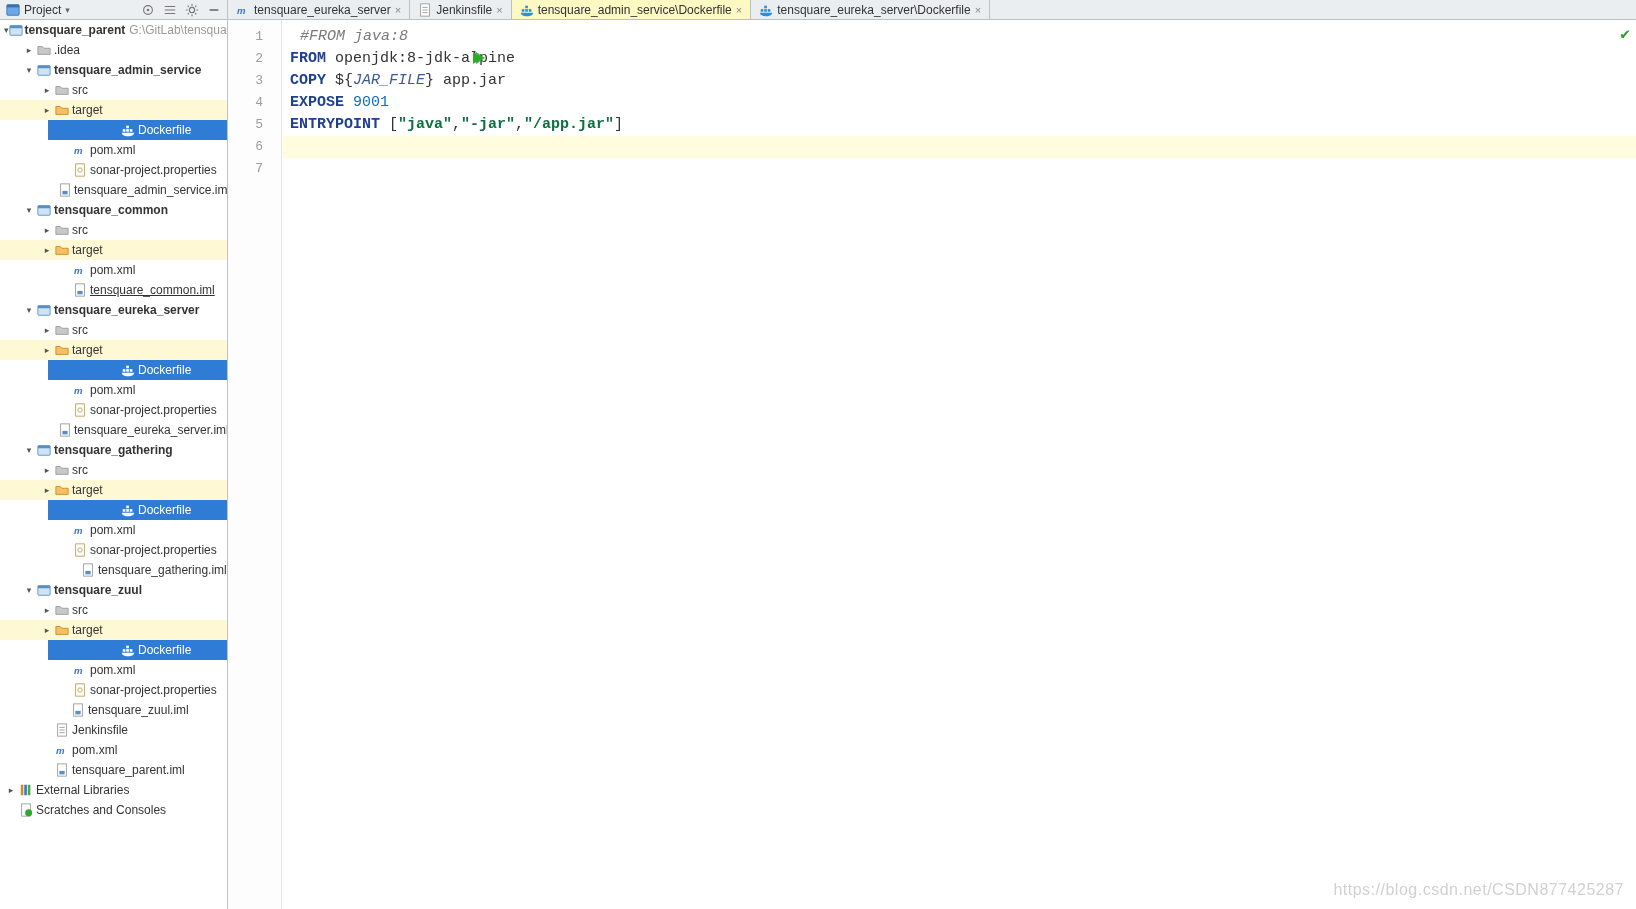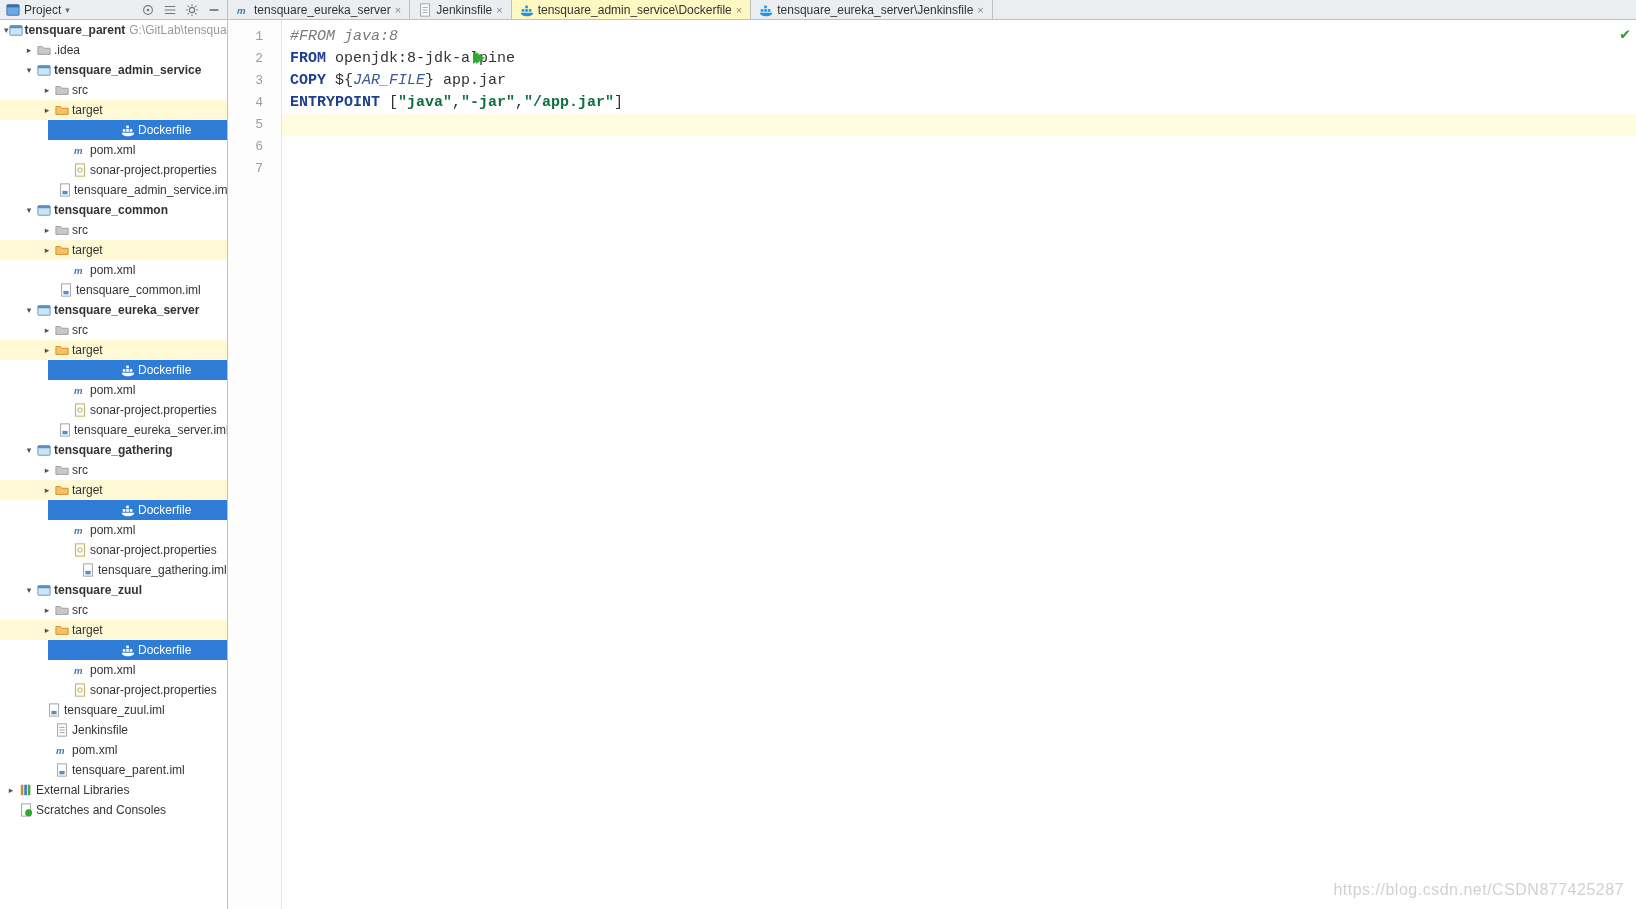--- a/index.html
+++ b/index.html
@@ -99,21 +99,21 @@
     flex:1;
     padding-top:6px;
     font-family:"Courier New", monospace;
     font-size:15px;
     color:#333;
     position:relative;
   }
   .editor .line { height:22px; line-height:22px; padding-left:8px; white-space:pre; }
   .editor .line.cur { background:#fffce0; }
   .kw { color:#1f3f8f; font-weight:bold; }
-  .com { color:#7a7a7a; font-style:italic; }
+  .com { color:#7a7a7a; font-style:italic;margin-left:10px; }
   .it { color:#3b5a9a; font-style:italic; }
   .num { color:#0f6fbf; }
   .str { color:#0f6f3f; font-weight:bold; }
   .check { position:absolute; right:6px; top:4px; color:#2e9e2e; font-size:16px; }
   .watermark {
     position:absolute;
     right:12px;
     bottom:10px;
     color:#b8b8b8;
     opacity:0.65;
@@ -199,21 +199,21 @@
         <div class="tab">
           <span class="icon-box">
             <svg class="svg-ico" viewBox="0 0 16 16">
               <rect x="2" y="7" width="3" height="3" fill="#2391e6"></rect>
               <rect x="6" y="7" width="3" height="3" fill="#2391e6"></rect>
               <rect x="6" y="3" width="3" height="3" fill="#2391e6"></rect>
               <rect x="10" y="7" width="3" height="3" fill="#2391e6"></rect>
               <path d="M1 11h14c0 2-2 4-7 4S1 13 1 11z" fill="#2391e6"></path>
             </svg>
           </span>
-          <span>tensquare_eureka_server\Jenkinsfile</span>
+          <span>tensquare_eureka_server\Dockerfile</span>
           <span class="close">×</span>
         </div>
       </div>
   </div>
 
   <div class="body">
     <div class="sidebar" id="tree">
         <div class="tree-row  bold" style="padding-left: 4px;">
           <span class="arrow">▾</span>
           <span class="node-icon">
@@ -334,21 +334,21 @@
         </div>
         <div class="tree-row  " style="padding-left: 58px;">
           <span class="arrow"></span>
           <span class="node-icon">
             <svg class="svg-ico" viewBox="0 0 16 16">
               <text x="1" y="12" font-size="11" font-style="italic" font-weight="bold" fill="#3b78c4">m</text>
             </svg>
           </span>
           <span class="txt">pom.xml</span>
         </div>
-        <div class="tree-row  " style="padding-left: 44px;">
+        <div class="tree-row  " style="padding-left: 58px; text-decoration: underline;">
           <span class="arrow"></span>
           <span class="node-icon">
             <svg class="svg-ico" viewBox="0 0 16 16">
               <rect x="3" y="1" width="10" height="14" fill="#fff" stroke="#999"></rect>
               <rect x="5" y="9" width="6" height="4" fill="#5a8fc2"></rect>
             </svg>
           </span>
           <span class="txt">tensquare_common.iml</span>
         </div>
         <div class="tree-row  bold" style="padding-left: 22px;">
@@ -544,21 +544,21 @@
         <div class="tree-row  " style="padding-left: 58px;">
           <span class="arrow"></span>
           <span class="node-icon">
             <svg class="svg-ico" viewBox="0 0 16 16">
               <rect x="3" y="1" width="10" height="14" fill="#fff" stroke="#b8a24a"></rect>
               <circle cx="8" cy="8" r="2.5" fill="none" stroke="#b8a24a"></circle>
             </svg>
           </span>
           <span class="txt">sonar-project.properties</span>
         </div>
-        <div class="tree-row  " style="padding-left: 32px;">
+        <div class="tree-row  " style="padding-left: 56px;">
           <span class="arrow"></span>
           <span class="node-icon">
             <svg class="svg-ico" viewBox="0 0 16 16">
               <rect x="3" y="1" width="10" height="14" fill="#fff" stroke="#999"></rect>
               <rect x="5" y="9" width="6" height="4" fill="#5a8fc2"></rect>
             </svg>
           </span>
           <span class="txt">tensquare_zuul.iml</span>
         </div>
         <div class="tree-row  " style="padding-left: 40px;">
@@ -620,20 +620,21 @@
           <div class="ln">3</div>
           <div class="ln">4</div>
           <div class="ln">5</div>
           <div class="ln">6</div>
           <div class="ln">7</div>
         </div>
       <div class="editor" id="editor">
         <div class="line"><span class="com">#FROM java:8</span></div>
           <div class="line"><span class="kw">FROM</span> openjdk:8-jdk-alpine</div>
           <div class="line"><span class="kw">COPY</span> ${<span class="it">JAR_FILE</span>} app.jar</div>
+          <div class="line"><span class="kw">EXPOSE</span> <span class="num">9001</span></div>
           <div class="line"><span class="kw">ENTRYPOINT</span> [<span class="str">"java"</span>,<span class="str">"-jar"</span>,<span class="str">"/app.jar"</span>]</div>
           <div class="line cur"></div>
           <span class="check">✔</span>
         <span class="watermark">https://blog.csdn.net/CSDN877425287</span>
       </div>
       <div class="run-icon" style="position:absolute;">
         <svg width="16" height="16" viewBox="0 0 16 16">
             <path d="M3 2l9 6-9 6z" fill="#2bab2b"></path>
             <path d="M6 2l9 6-9 6z" fill="#2bab2b" opacity="0.9"></path>
           </svg>

